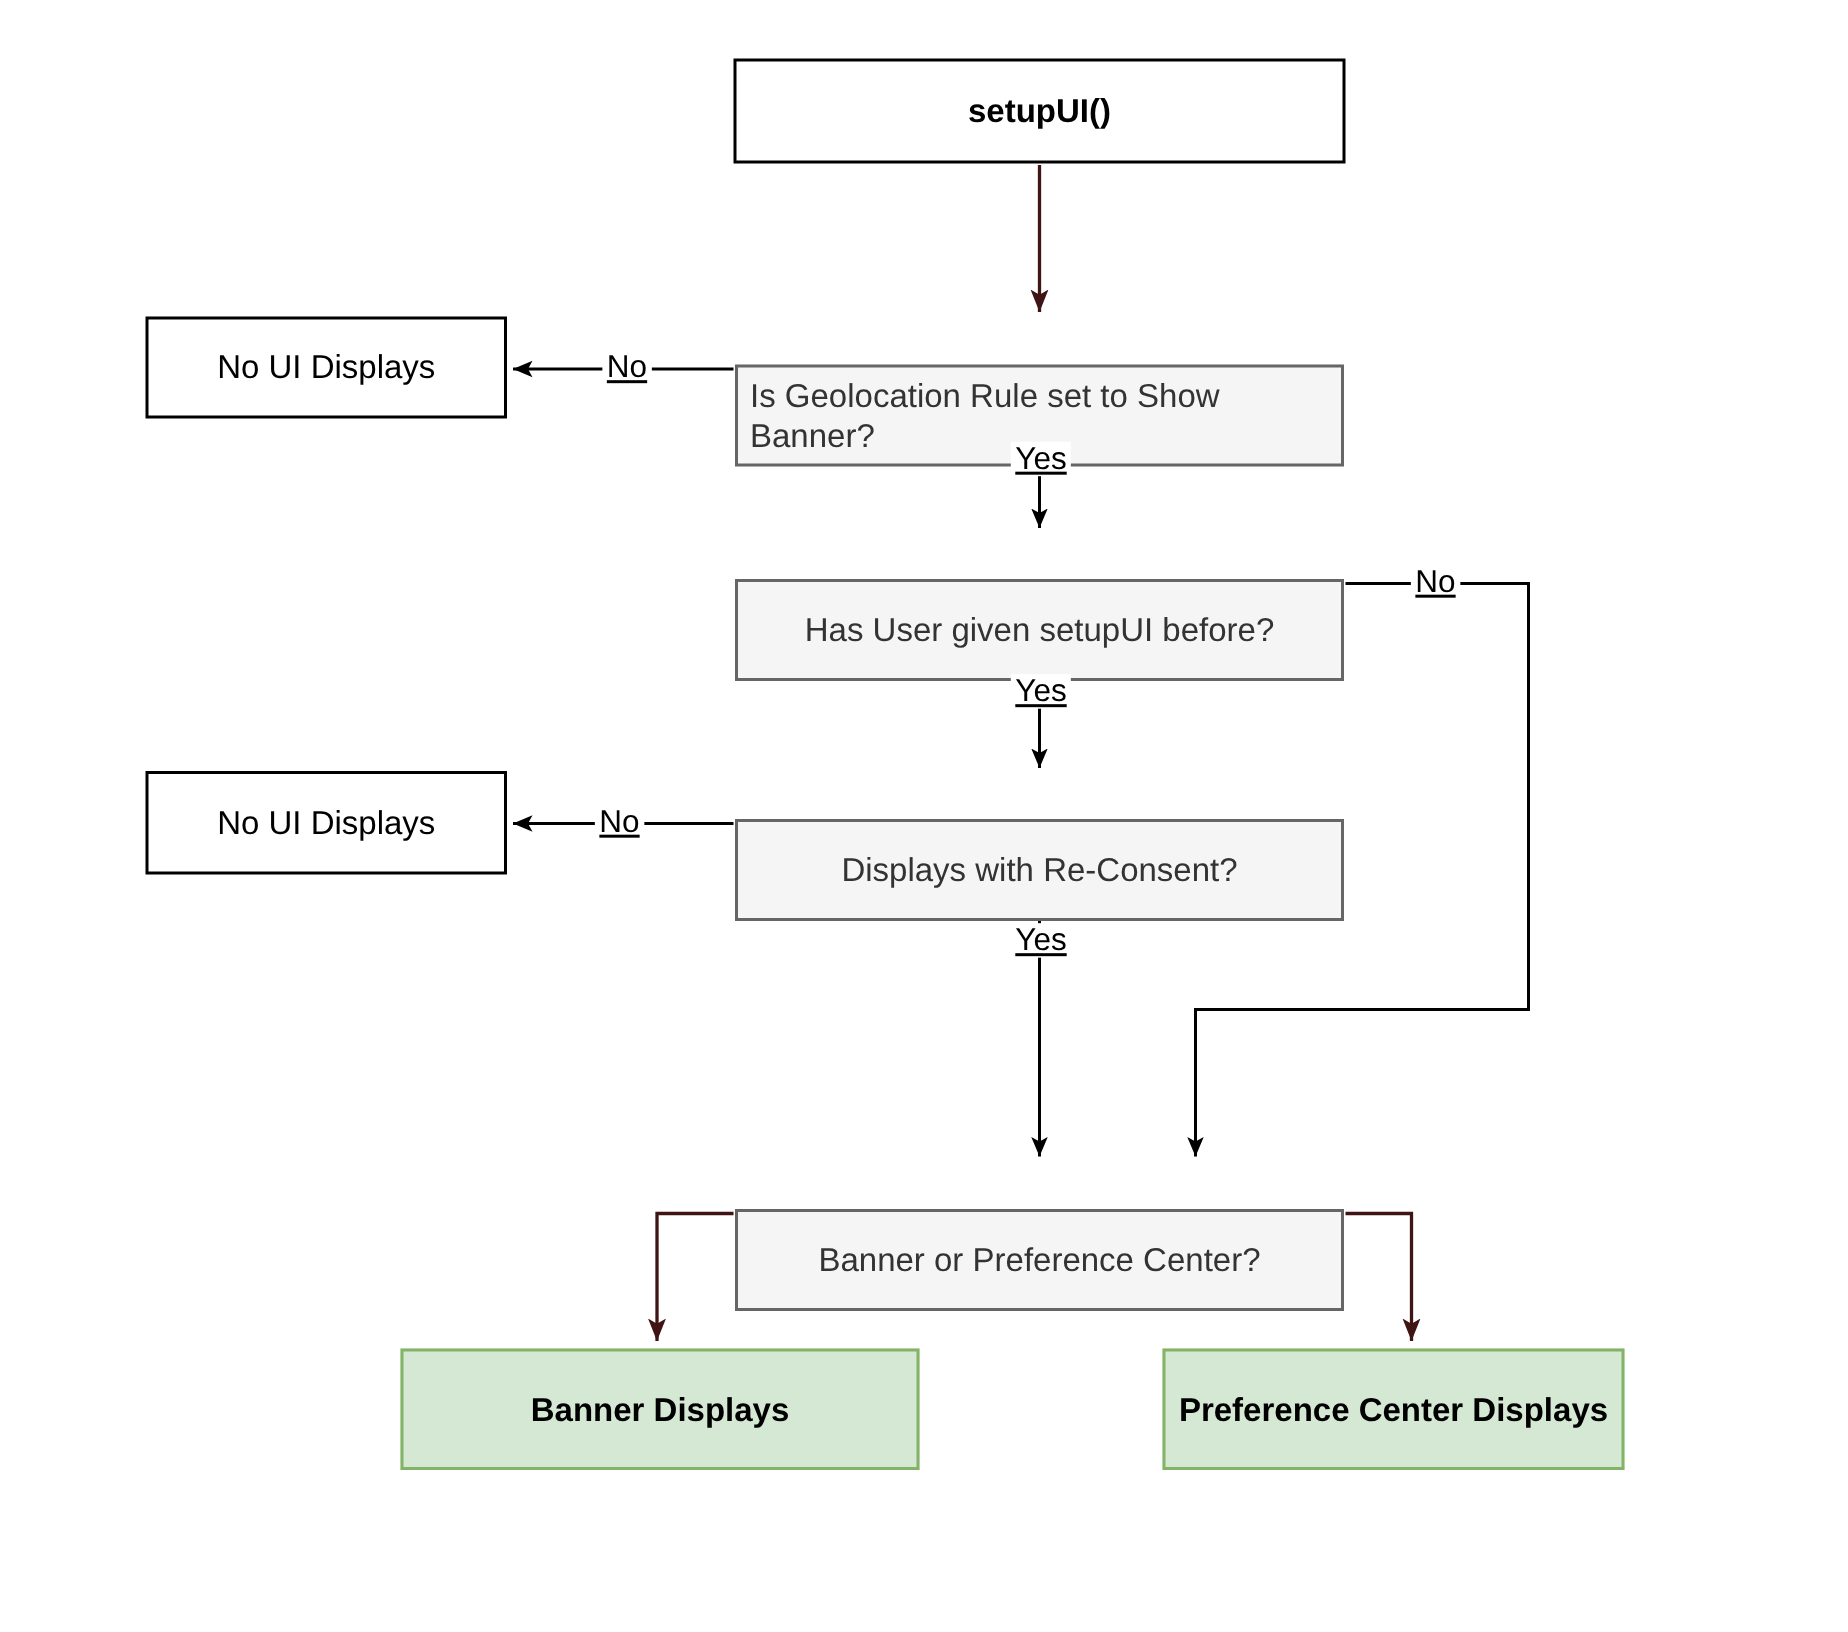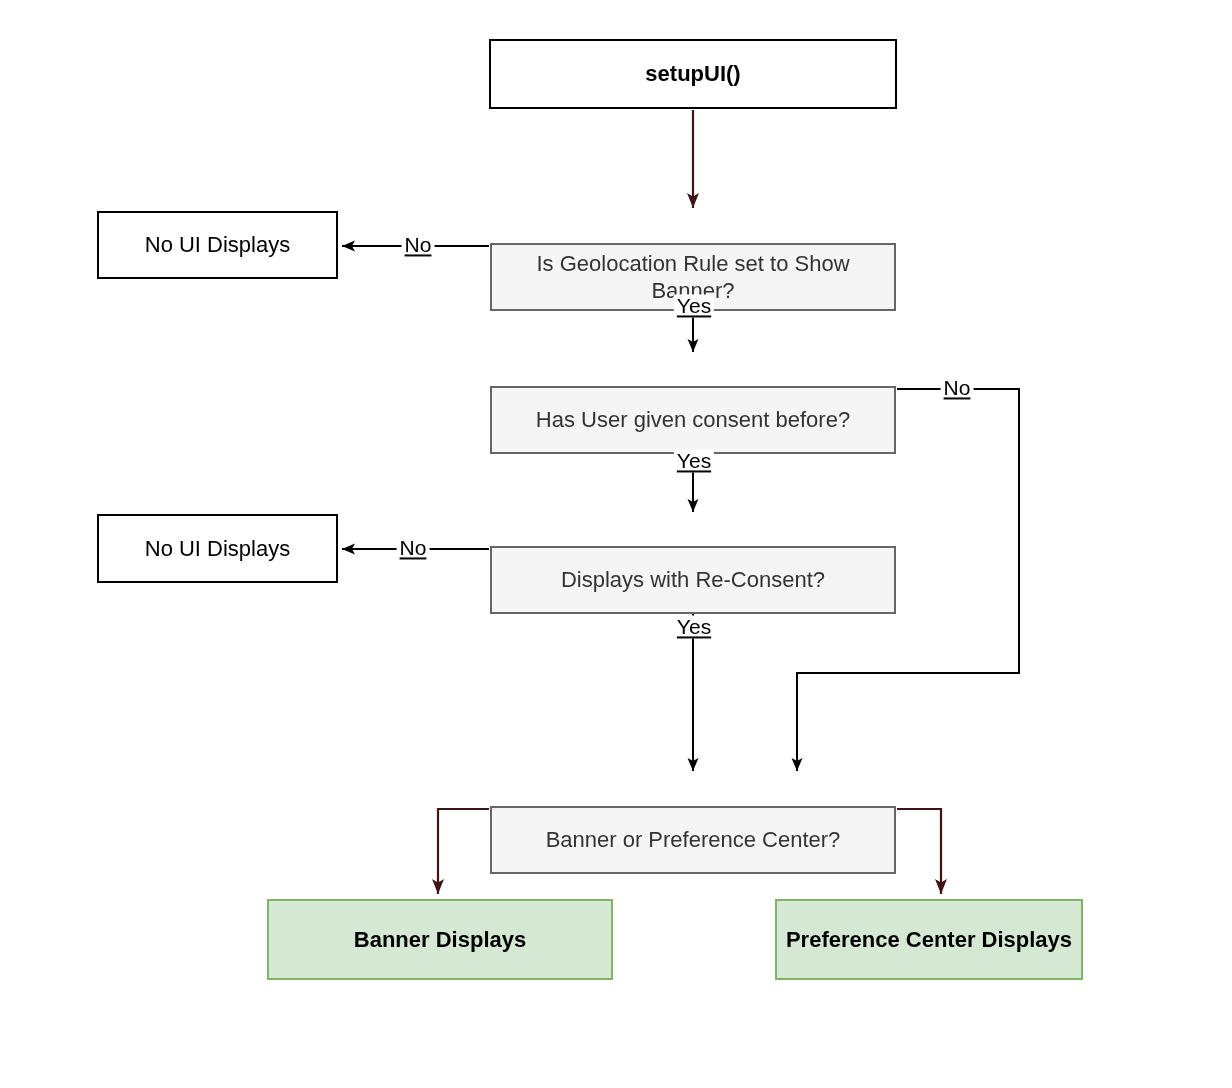--- a/index.html
+++ b/index.html
@@ -32,21 +32,21 @@
     stroke-width: 2.2;
   }
   .head-black { fill: var(--connector-black, #000); }
   .head-maroon { fill: var(--connector-maroon, #401414); }
   .node {
     position: absolute;
     box-sizing: border-box;
     display: flex;
     align-items: center;
     justify-content: center;
-    text-align: center;
+    text-align: left;
     font-size: 22px;
     line-height: 1.25;
     padding: 8px 8px;
   }
   .node-white {
     background: var(--node-white-fill, #fff);
     border: 2px solid var(--node-white-stroke, #000);
     color: #000;
   }
   .node-question {
@@ -107,21 +107,21 @@
 
     <path class="edge edge-maroon" d="M897 809 H941 V894" marker-end="url(#arrow-maroon)"></path>
   </svg>
 
   <div class="node node-white node-bold" style="left:489px; top:39px; width:408px; height:70px">setupUI()</div>
 
   <div class="node node-question" style="left:490px; top:212px; width:406px; height:68px">Is Geolocation Rule set to Show Banner?</div>
 
   <div class="node node-white" style="left:97px; top:211px; width:241px; height:68px">No UI Displays</div>
 
-  <div class="node node-question" style="left:490px; top:355px; width:406px; height:68px">Has User given consent before?</div>
+  <div class="node node-question" style="left:490px; top:355px; width:406px; height:68px">Has User given setupUI before?</div>
 
   <div class="node node-white" style="left:97px; top:514px; width:241px; height:69px">No UI Displays</div>
 
   <div class="node node-question" style="left:490px; top:515px; width:406px; height:68px">Displays with Re-Consent?</div>
 
   <div class="node node-question" style="left:490px; top:775px; width:406px; height:68px">Banner or Preference Center?</div>
 
   <div class="node node-result" style="left:267px; top:899px; width:346px; height:81px">Banner Displays</div>
 
   <div class="node node-result" style="left:775px; top:899px; width:308px; height:81px">Preference Center Displays</div>

